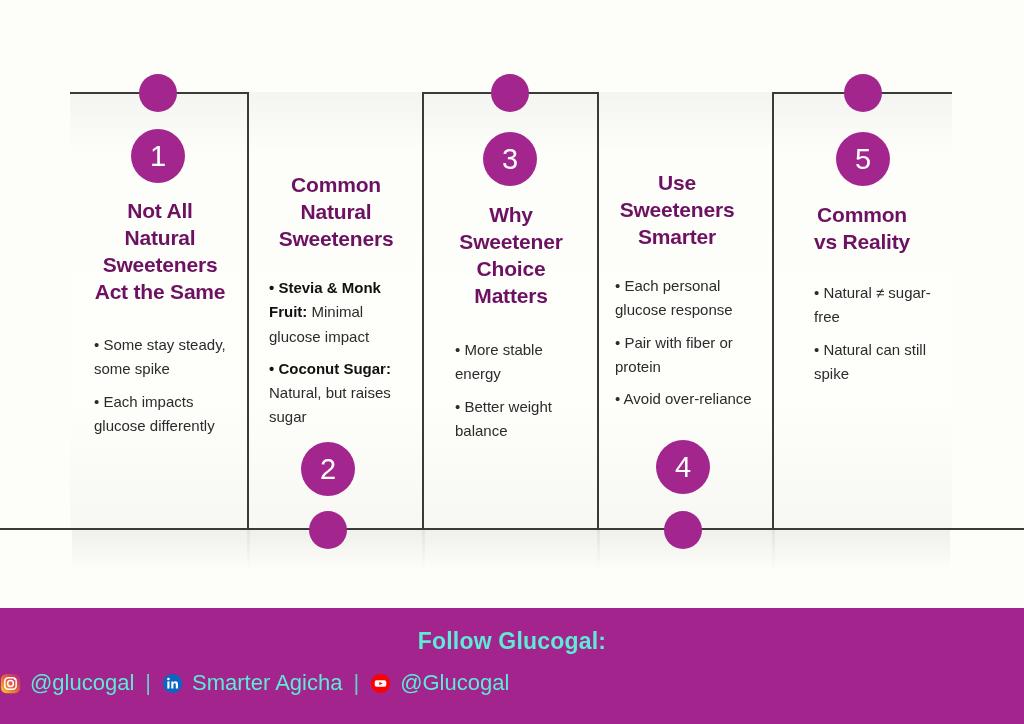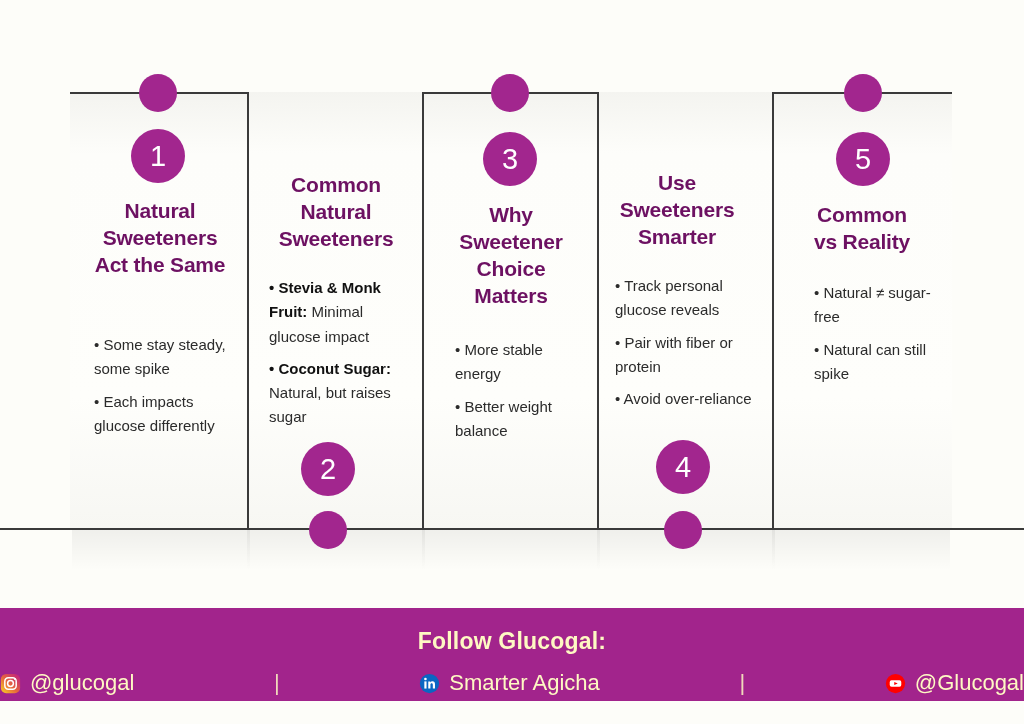--- a/index.html
+++ b/index.html
@@ -99,40 +99,40 @@
     font-weight: bold;
     color: #111111;
   }
 
   
   #footer {
     position: absolute;
     left: 0;
     top: 608px;
     width: 1024px;
-    height: 93px;
+    height: 116px;
     background: #a2248c;
-    color: #fef9c3;
+    color: #5eead4;
   }
   #footer-title {
     position: absolute;
     left: 0; top: 20px;
     width: 1024px;
     text-align: center;
     font-size: 23px;
     font-weight: bold;
     letter-spacing: 0.2px;
   }
   #footer-handles {
     position: absolute;
     left: 0; top: 62px;
     width: 1024px;
     display: flex;
     align-items: center;
-    justify-content: space-between;
+    justify-content: flex-start;
     gap: 9px;
     font-size: 22px;
   }
   .handle-group {
     display: flex;
     align-items: center;
     gap: 9px;
   }
   .sep { opacity: 0.85; padding: 0 2px; }
 
@@ -149,20 +149,21 @@
   <div class="shadow" style="left:72px;  top:530px; width:178px; height:40px;"></div>
   <div class="shadow" style="left:247px; top:530px; width:178px; height:40px;"></div>
   <div class="shadow" style="left:422px; top:530px; width:178px; height:40px;"></div>
   <div class="shadow" style="left:597px; top:530px; width:178px; height:40px;"></div>
   <div class="shadow" style="left:772px; top:530px; width:178px; height:40px;"></div>
 
   <div class="col up edge-left" style="left:70px; top:92px; width:180px; height:438px;"></div>
   <div class="dot" style="left:139px; top:74px;"></div>
   <div class="numcircle" style="left:131px; top:129px;">1</div>
   <div class="heading" style="left:72px; top:198px; width:176px;">
+    <div>Not All</div>
     <div>Natural</div>
     <div>Sweeteners</div>
     <div>Act the Same</div>
   </div>
   <div class="bullets" style="left:86px; top:325px; width:155px;">
     <p>• Some stay steady, some spike</p>
     <p>• Each impacts glucose differently</p>
   </div>
 
   <div class="col down" style="left:247px; top:92px; width:178px; height:438px;"></div>
@@ -194,21 +195,21 @@
 
   <div class="col down" style="left:597px; top:92px; width:178px; height:438px;"></div>
   <div class="dot" style="left:664px; top:511px;"></div>
   <div class="numcircle" style="left:656px; top:440px;">4</div>
   <div class="heading" style="left:599px; top:170px; width:156px;">
     <div>Use</div>
     <div>Sweeteners</div>
     <div>Smarter</div>
   </div>
   <div class="bullets" style="left:607px; top:266px; width:158px;">
-    <p>• Track personal glucose reveals</p>
+    <p>• Each personal glucose response</p>
     <p>• Pair with fiber or protein</p>
     <p>• Avoid over-reliance</p>
   </div>
 
   <div class="col up edge-right" style="left:772px; top:92px; width:180px; height:438px;"></div>
   <div class="dot" style="left:844px; top:74px;"></div>
   <div class="numcircle" style="left:836px; top:132px;">5</div>
   <div class="heading" style="left:774px; top:202px; width:176px;">
     <div>Common</div>
     <div>vs Reality</div>

